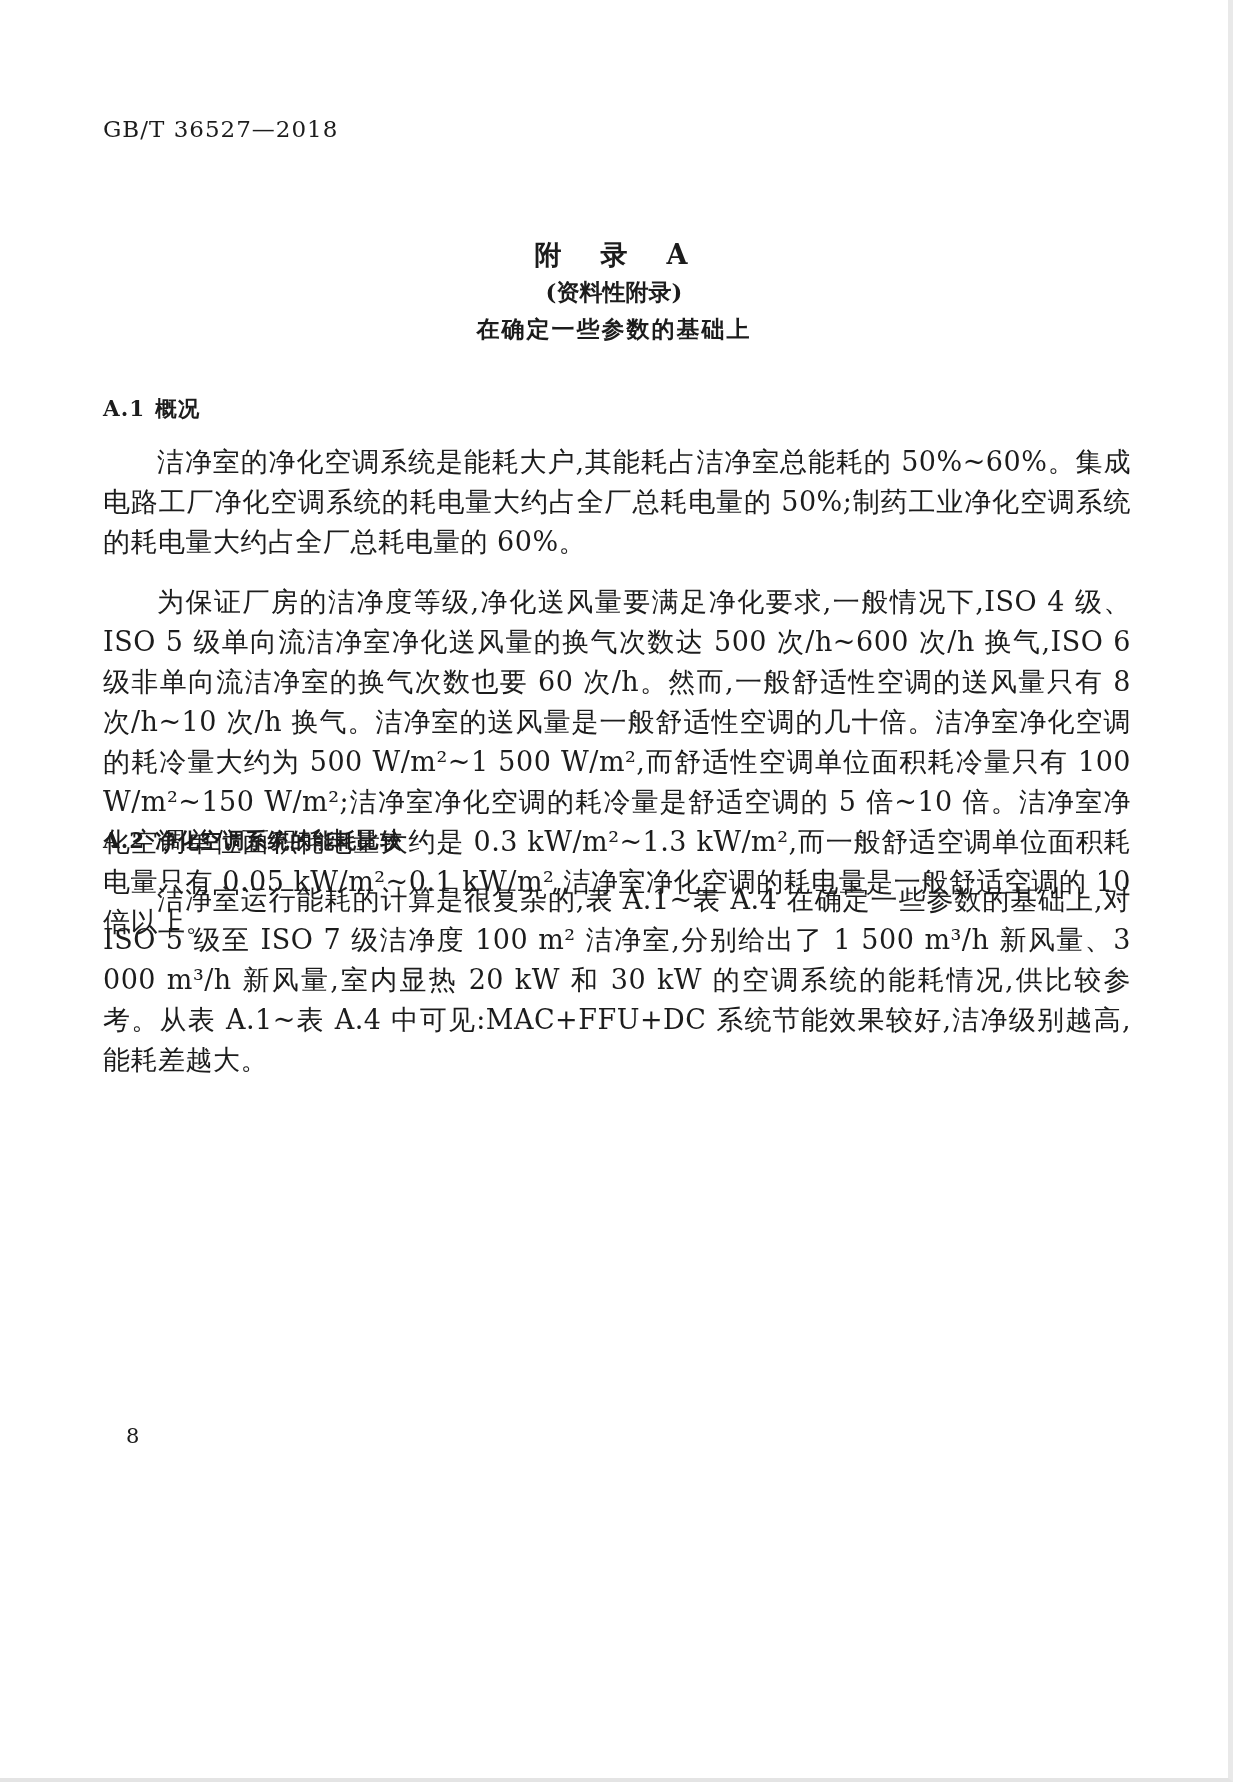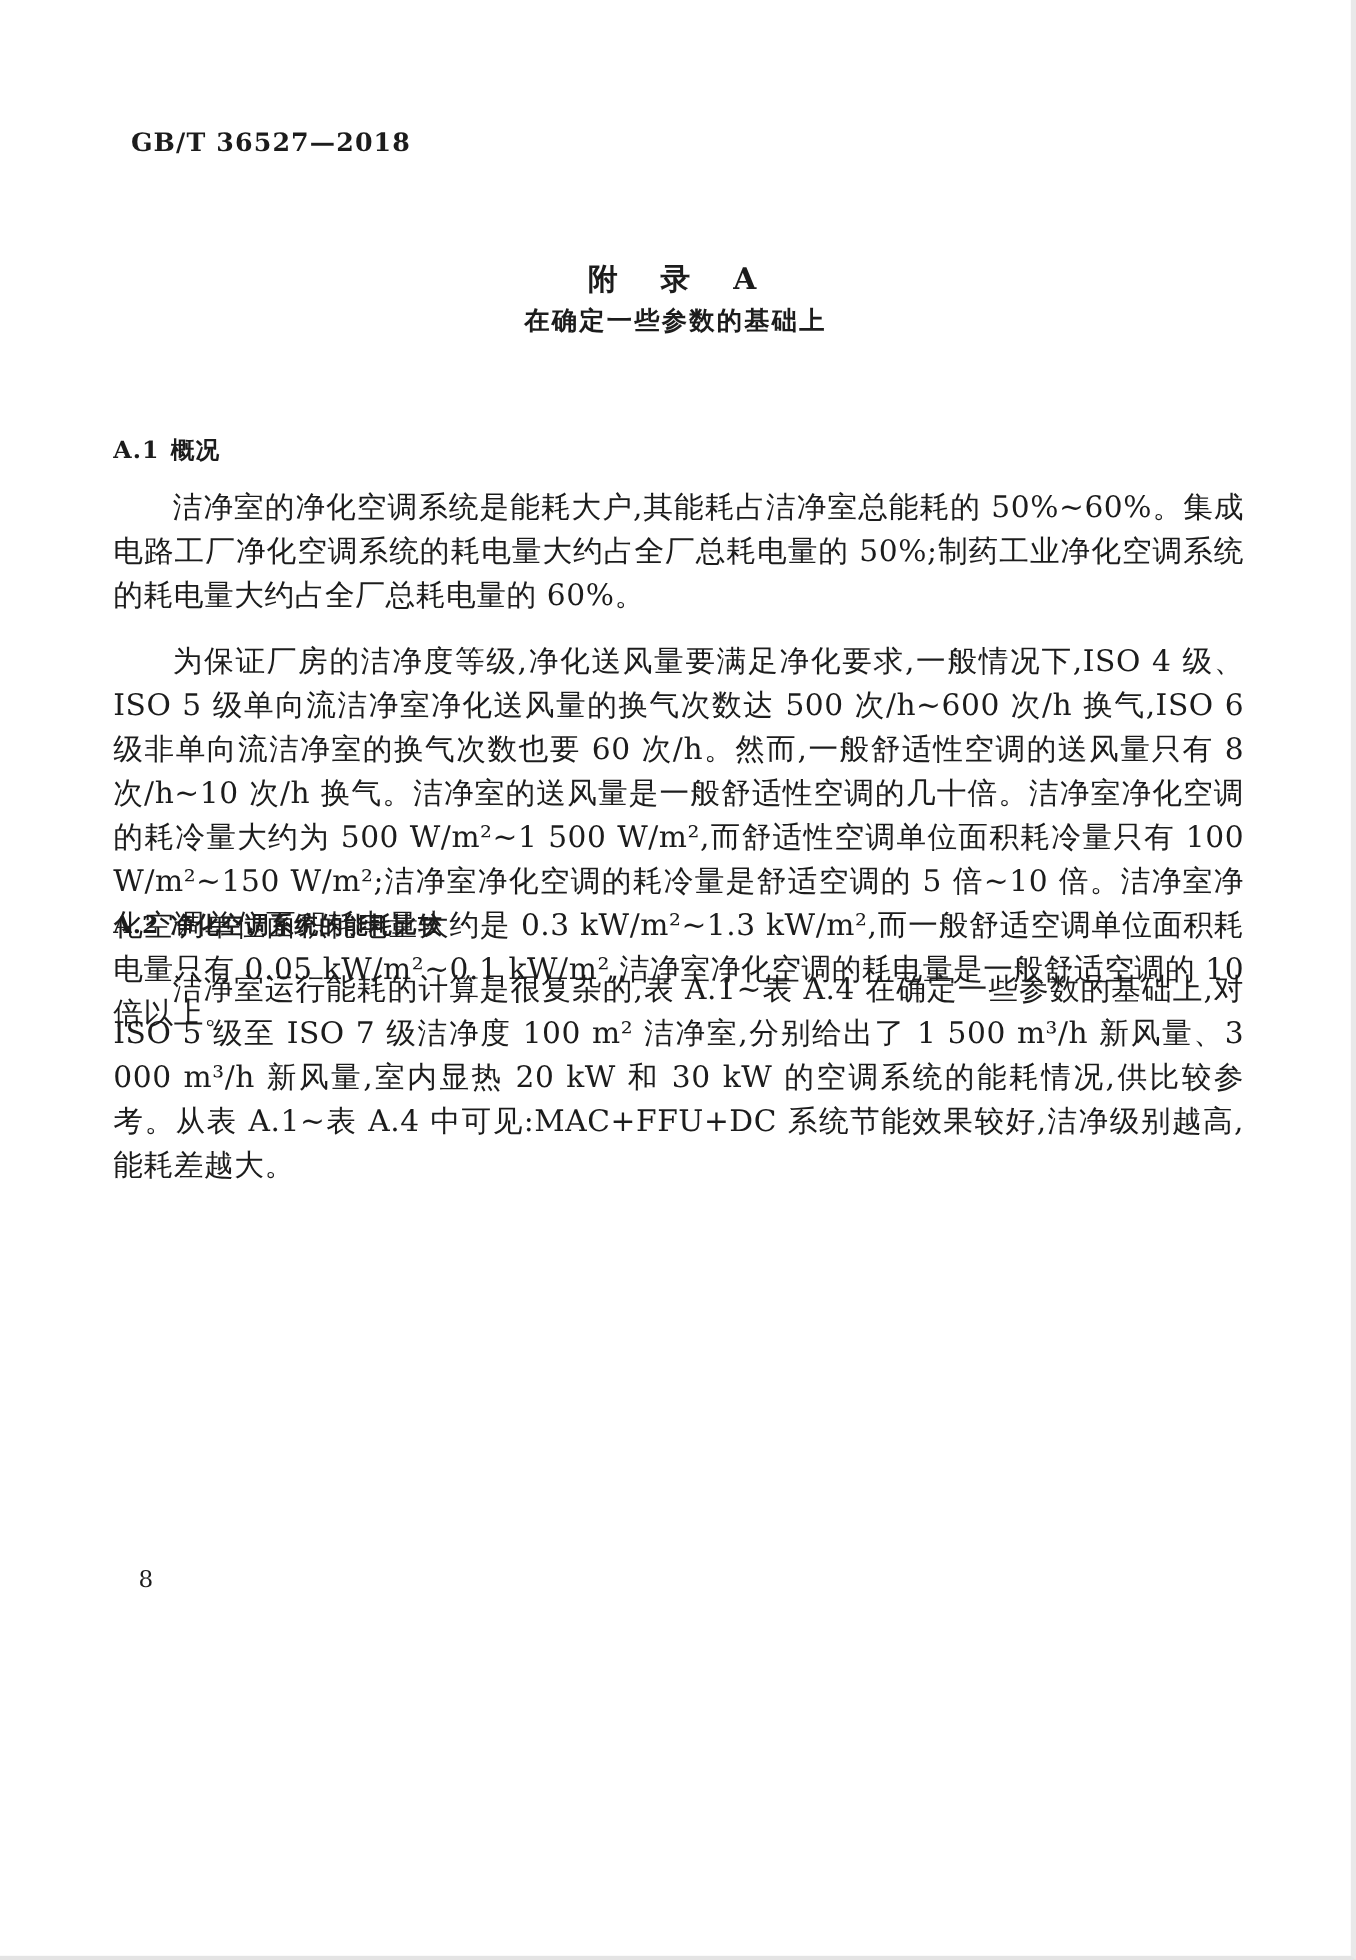--- a/index.html
+++ b/index.html
@@ -14,24 +14,24 @@
     background: #ffffff;
     font-family: "DejaVu Serif", "Liberation Serif", serif;
     color: #1c1c1c;
     overflow: hidden;
     box-sizing: border-box;
     border-right: 5px solid #e9e9e9;
     border-bottom: 4px solid #e4e4e4;
   }
   .doc-number {
     position: absolute;
-    left: 119px;
+    left: 103px;
     top: 116px;
     font-size: 23px;
-    font-weight: bold;
+    font-weight: normal;
     letter-spacing: 1px;
   }
   .title-block {
     position: absolute;
     left: 0;
     right: 0;
     top: 236px;
     text-align: center;
     line-height: 37px;
   }
@@ -85,20 +85,21 @@
 </style>
 </head>
 <body>
 
 <div class="page">
 
   <div class="doc-number">GB/T 36527—2018</div>
 
   <div class="title-block">
     <div class="title-main">附　录　A</div>
+    <div class="title-sub">(资料性附录)</div>
     <div class="title-topic">在确定一些参数的基础上</div>
   </div>
 
   <div class="section-heading sec-a1">
     <span class="sec-num">A.1</span><span>概况</span>
   </div>
 
   <p class="body-para para-a1-1">洁净室的净化空调系统是能耗大户,其能耗占洁净室总能耗的 50%~60%。集成电路工厂净化空调系统的耗电量大约占全厂总耗电量的 50%;制药工业净化空调系统的耗电量大约占全厂总耗电量的 60%。</p>
 
   <p class="body-para para-a1-2">为保证厂房的洁净度等级,净化送风量要满足净化要求,一般情况下,ISO 4 级、ISO 5 级单向流洁净室净化送风量的换气次数达 500 次/h~600 次/h 换气,ISO 6 级非单向流洁净室的换气次数也要 60 次/h。然而,一般舒适性空调的送风量只有 8 次/h~10 次/h 换气。洁净室的送风量是一般舒适性空调的几十倍。洁净室净化空调的耗冷量大约为 500 W/m²~1 500 W/m²,而舒适性空调单位面积耗冷量只有 100 W/m²~150 W/m²;洁净室净化空调的耗冷量是舒适空调的 5 倍~10 倍。洁净室净化空调单位面积耗电量大约是 0.3 kW/m²~1.3 kW/m²,而一般舒适空调单位面积耗电量只有 0.05 kW/m²~0.1 kW/m²,洁净室净化空调的耗电量是一般舒适空调的 10 倍以上。</p>

